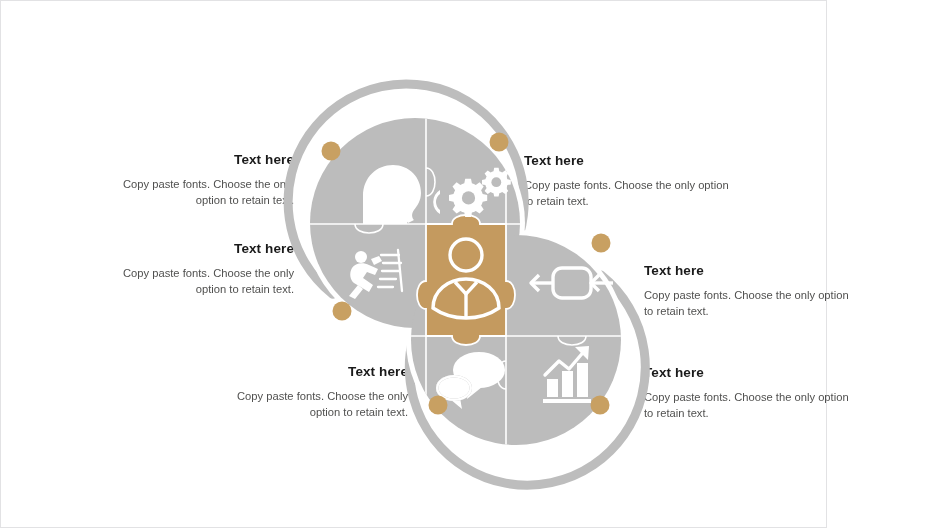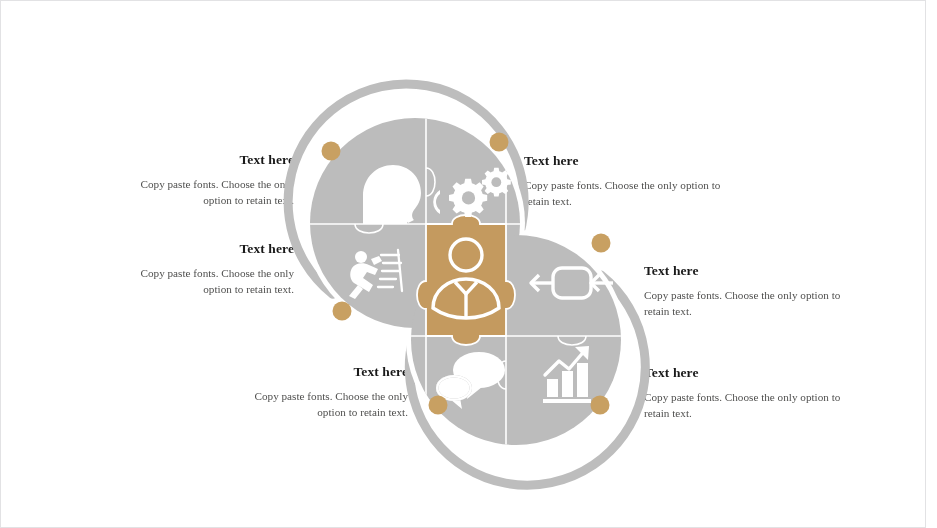--- a/index.html
+++ b/index.html
@@ -1,17 +1,17 @@
 <!DOCTYPE html>
 <html><head>
 <meta charset="utf-8">
 <style>
   html,body{margin:0;padding:0;background:#ffffff;}
   body{width:937px;height:528px;overflow:hidden;font-family:"Liberation Sans",sans-serif;}
-  #slide{position:relative;width:926px;height:528px;background:#ffffff;box-sizing:border-box;border:1px solid #e2e2e4;font-family:Liberation Serif, serif;}
+  #slide{position:relative;width:827px;height:528px;background:#ffffff;box-sizing:border-box;border:1px solid #e2e2e4;}
   .txtblock{position:absolute;}
   .txtblock .hd{font-size:13.5px;font-weight:bold;color:#1a1a1a;line-height:17px;margin:0 0 9px 0;letter-spacing:.1px;}
   .txtblock .bd{font-size:11.2px;color:#50504f;line-height:15.6px;margin:0;}
   .ra{text-align:right;}
   .la{text-align:left;}
   #gfx{position:absolute;left:282px;top:92px;width:374px;height:378px;}
   svg{display:block;overflow:visible;}
 </style>
 </head>
 <body>

